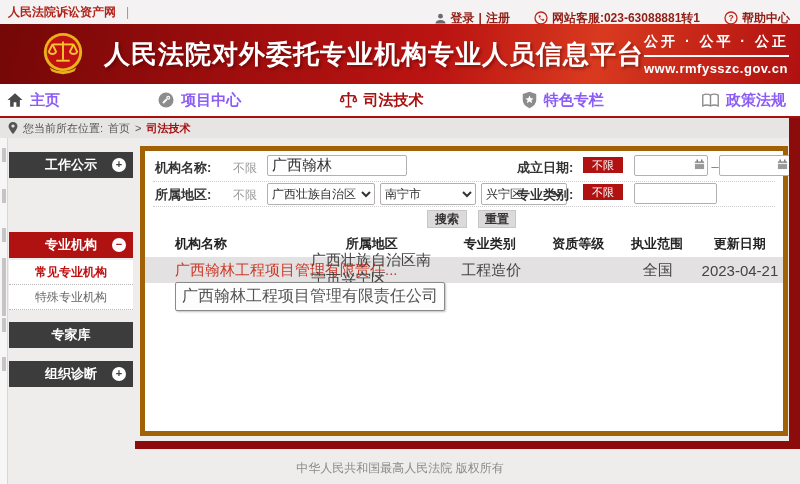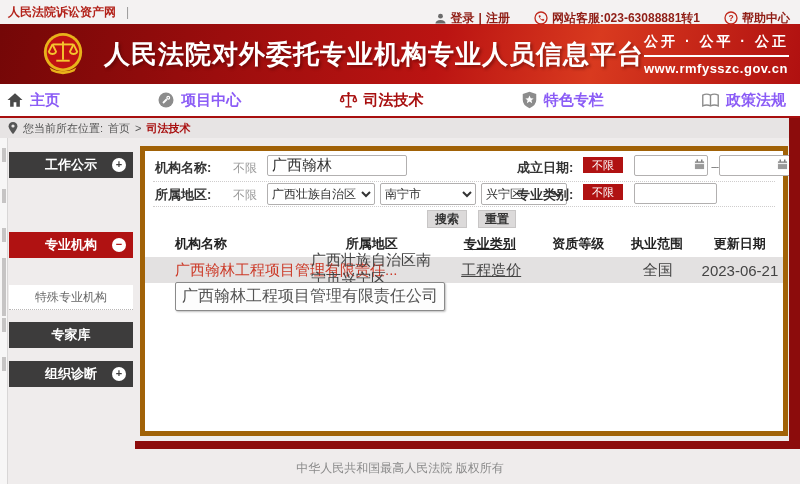--- a/index.html
+++ b/index.html
@@ -57,21 +57,21 @@
   .date-wrap input { width:100%; height:21px; border:1px solid #b2b0b0; border-radius:2px; padding:0 18px 0 4px; font-size:11px; }
   .date-wrap svg { position:absolute; right:3px; top:4px; }
   .date-sep { position:absolute; font-size:10px; color:#777; letter-spacing:-1px; }
   .btn-gray { position:absolute; height:18px; background:#dcdada; border:1px solid #c8c6c6; color:#333; font-size:12px; line-height:15px; text-align:center; cursor:pointer; font-family:inherit; font-weight:bold; padding:0; }
 
   
   .thead { position:absolute; left:0; right:0; top:80px; height:26px; display:flex; align-items:center; font-size:13px; font-weight:bold; color:#222; }
   .trow { position:absolute; left:0; right:0; top:106px; height:26px; display:flex; align-items:center; background:#e3e1e1; font-size:15px; color:#444; }
   .c1 { width:160px; padding-left:30px; text-align:left; white-space:nowrap; overflow:visible; }
   .c2 { width:140px; text-align:center; }
-  .c3 { width:100px; text-align:center;text-decoration:underline; }
+  .c3 { width:100px; text-align:center; }
   .c4 { width:80px; text-align:center; }
   .c5 { width:80px; text-align:center; }
   .c6 { width:88px; text-align:center; }
   .trow .c2 { text-align:left; padding-left:6px; }
   .org-link { color:#cc3a28; cursor:pointer; }
   .tooltip { position:absolute; left:30px; top:131px; background:#fdfdfd; border:1px solid #8a8a8a; border-radius:2px; font-size:16px; color:#555; padding:3px 6px; white-space:nowrap; box-shadow:1px 1px 2px rgba(0,0,0,.25); }
 
   
   .strip-right { position:absolute; right:0; top:-20px; width:11px; height:331px; background:#8c0c0c; }
   .strip-bottom { position:absolute; left:135px; right:0; top:303px; height:8px; background:#8c0c0c; }
@@ -208,20 +208,23 @@
     </div>
 
     <div class="menu-item menu-dark" style="top:14px">
       <span>工作公示</span>
       <span class="toggle">+</span>
     </div>
     <div class="menu-item menu-red" style="top:94px">
       <span>专业机构</span>
       <span class="toggle">−</span>
     </div>
+    <div class="menu-item menu-sub sub-active" style="top:122px">
+      <span>常见专业机构</span>
+    </div>
     <div class="menu-item menu-sub" style="top:147px">
       <span>特殊专业机构</span>
     </div>
     <div class="menu-item menu-dark" style="top:184px">
       <span>专家库</span>
     </div>
     <div class="menu-item menu-dark" style="top:223px">
       <span>组织诊断</span>
       <span class="toggle">+</span>
     </div>
@@ -274,21 +277,21 @@
         <div class="c4">资质等级</div>
         <div class="c5">执业范围</div>
         <div class="c6">更新日期</div>
       </div>
       <div class="trow">
         <div class="c1"><span class="org-link">广西翰林工程项目管理有限责任...</span></div>
         <div class="c2">广西壮族自治区南宁市兴宁区</div>
         <div class="c3">工程造价</div>
         <div class="c4"></div>
         <div class="c5">全国</div>
-        <div class="c6">2023-06-21</div>
+        <div class="c6">2023-04-21</div>
       </div>
 
       <div class="tooltip">广西翰林工程项目管理有限责任公司</div>
     </div>
 
     <div class="strip-right"></div>
     <div class="strip-bottom"></div>
 
     <div class="footer">中华人民共和国最高人民法院 版权所有</div>
   </div>

